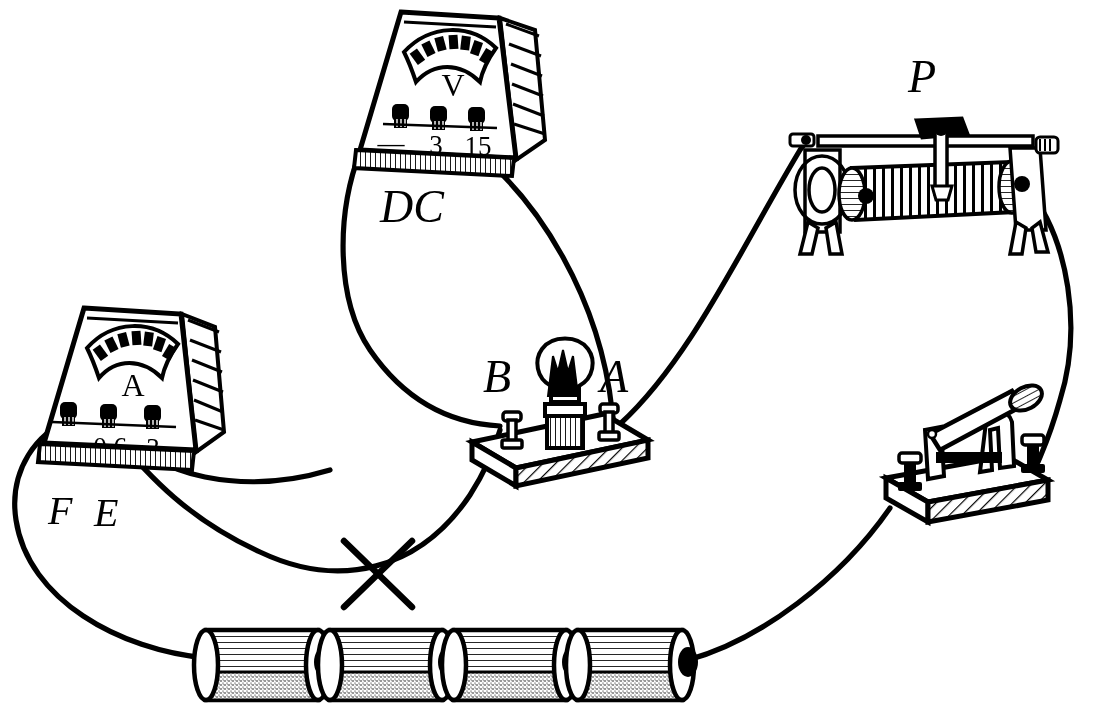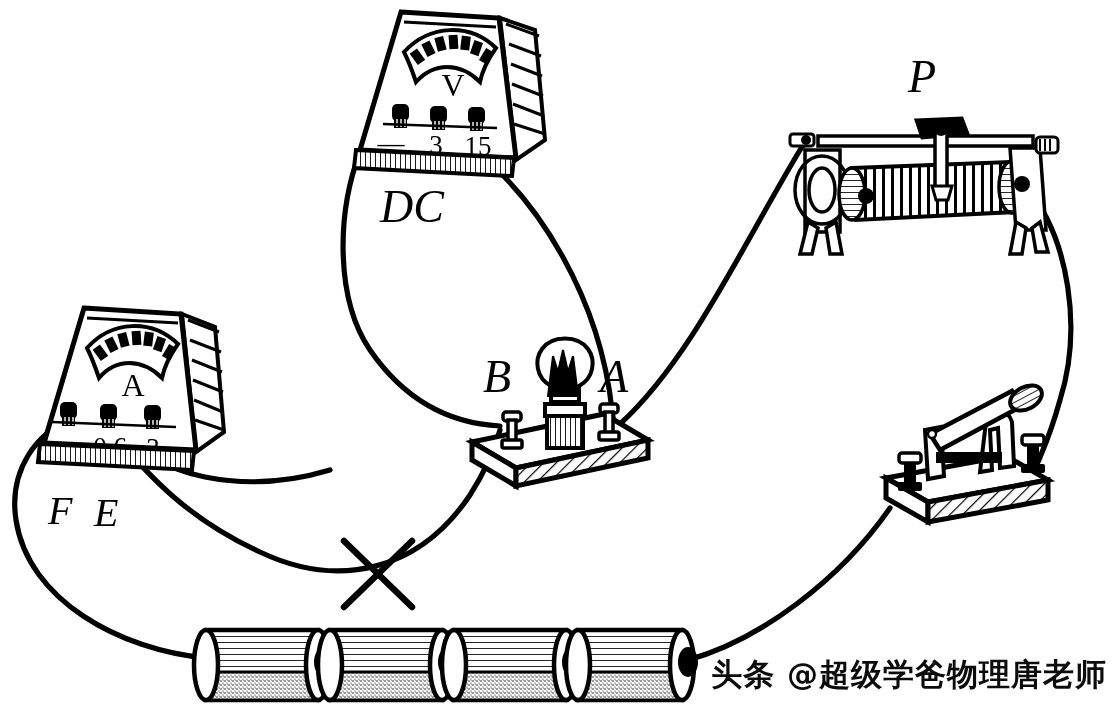--- a/index.html
+++ b/index.html
@@ -348,15 +348,14 @@
     </g>
   </g>
 
   <g stroke="#000" stroke-width="6.5" stroke-linecap="round">
     <line x1="344" y1="541" x2="412" y2="607"></line>
     <line x1="412" y1="541" x2="344" y2="607"></line>
   </g>
 
 </svg>
 
-<div class="wm">头条 @超级学爸物理唐老师</div>
 
 </div>
 
 </body></html>

